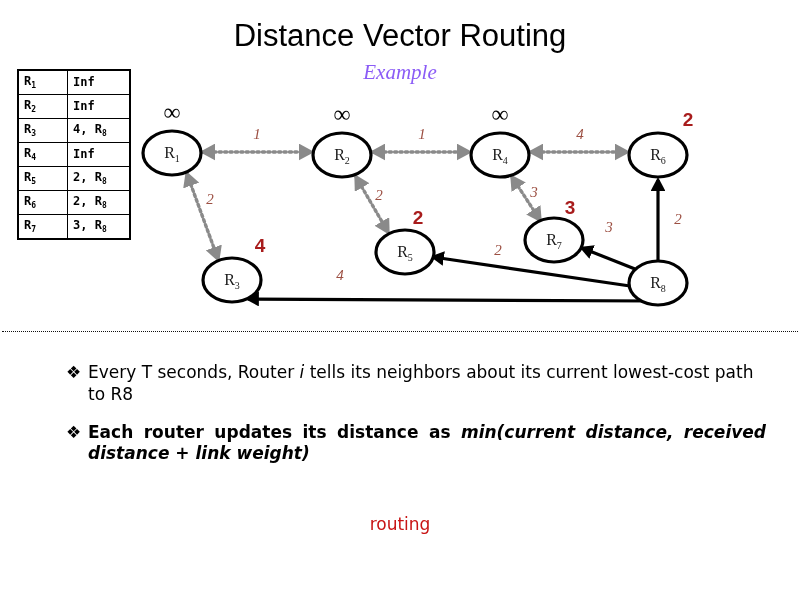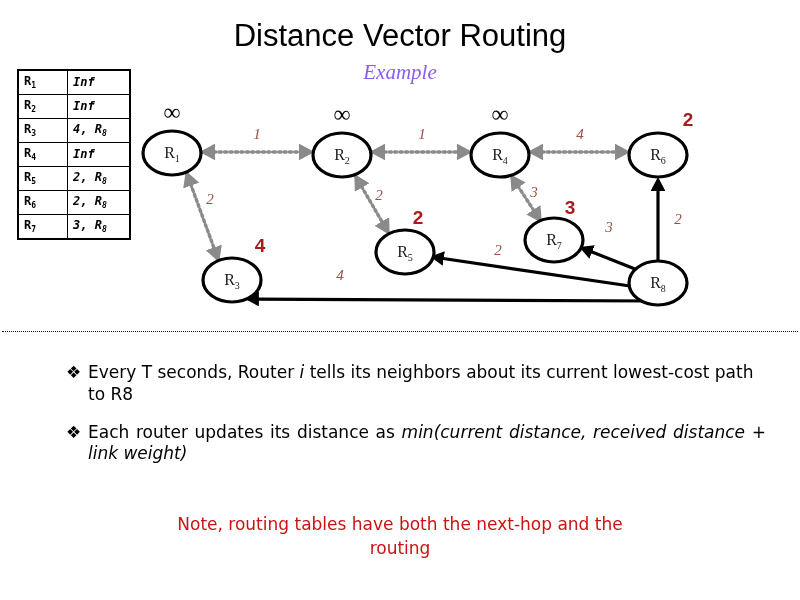--- a/index.html
+++ b/index.html
@@ -59,21 +59,21 @@
     border: 1.5px solid #000;
     height: 21px;
     font-size: 12px;
     font-weight: bold;
     color: #000;
     padding: 1px 5px;
     line-height: 1.05;
     white-space: nowrap;
   }
   td.col-router { width: 38px; }
-  td.col-dist   { width: 51px; font-style: italic; }
+  td.col-dist   { width: 51px; }
   .sub { font-size: 8px; vertical-align: sub; }
 
   
   #divider {
     position: absolute;
     left: 2px;
     top: 331px;
     width: 796px;
     height: 0px;
     border-top: 1.5px dotted #111;
@@ -158,21 +158,21 @@
     flex: 0 0 22px;
     font-family: "DejaVu Sans", sans-serif;
   }
   .bullet-text {
     font-family: "DejaVu Sans", sans-serif;
     font-size: 17px;
     color: #000000;
     line-height: 1.28;
     flex: 1 1 auto;
   }
-  .bullet-text.justify { text-align: justify; }
+  .bullet-text.justify { text-align: justify; font-weight: bold; }
   .bullet-text .it { font-style: italic; }
 
   
   #note {
     position: absolute;
     left: 100px;
     top: 512px;
     width: 600px;
     text-align: center;
     font-family: "DejaVu Sans", sans-serif;
@@ -300,17 +300,16 @@
         <span class="bullet-mark">❖</span>
         <span class="bullet-text"><span>Every T seconds, Router </span><span class="it">i</span><span> tells its neighbors about its current lowest-cost path to R8</span></span>
       </div>
       <div class="bullet-row">
         <span class="bullet-mark">❖</span>
         <span class="bullet-text justify"><span>Each router updates its distance as </span><span class="it">min(current distance, received distance + link weight)</span></span>
       </div>
     </div>
 
   <div id="note">
-    <div>Note, routing tables have both the next-hop and the</div>
     <div>routing</div>
   </div>
 
 </div>
 
 </body></html>

